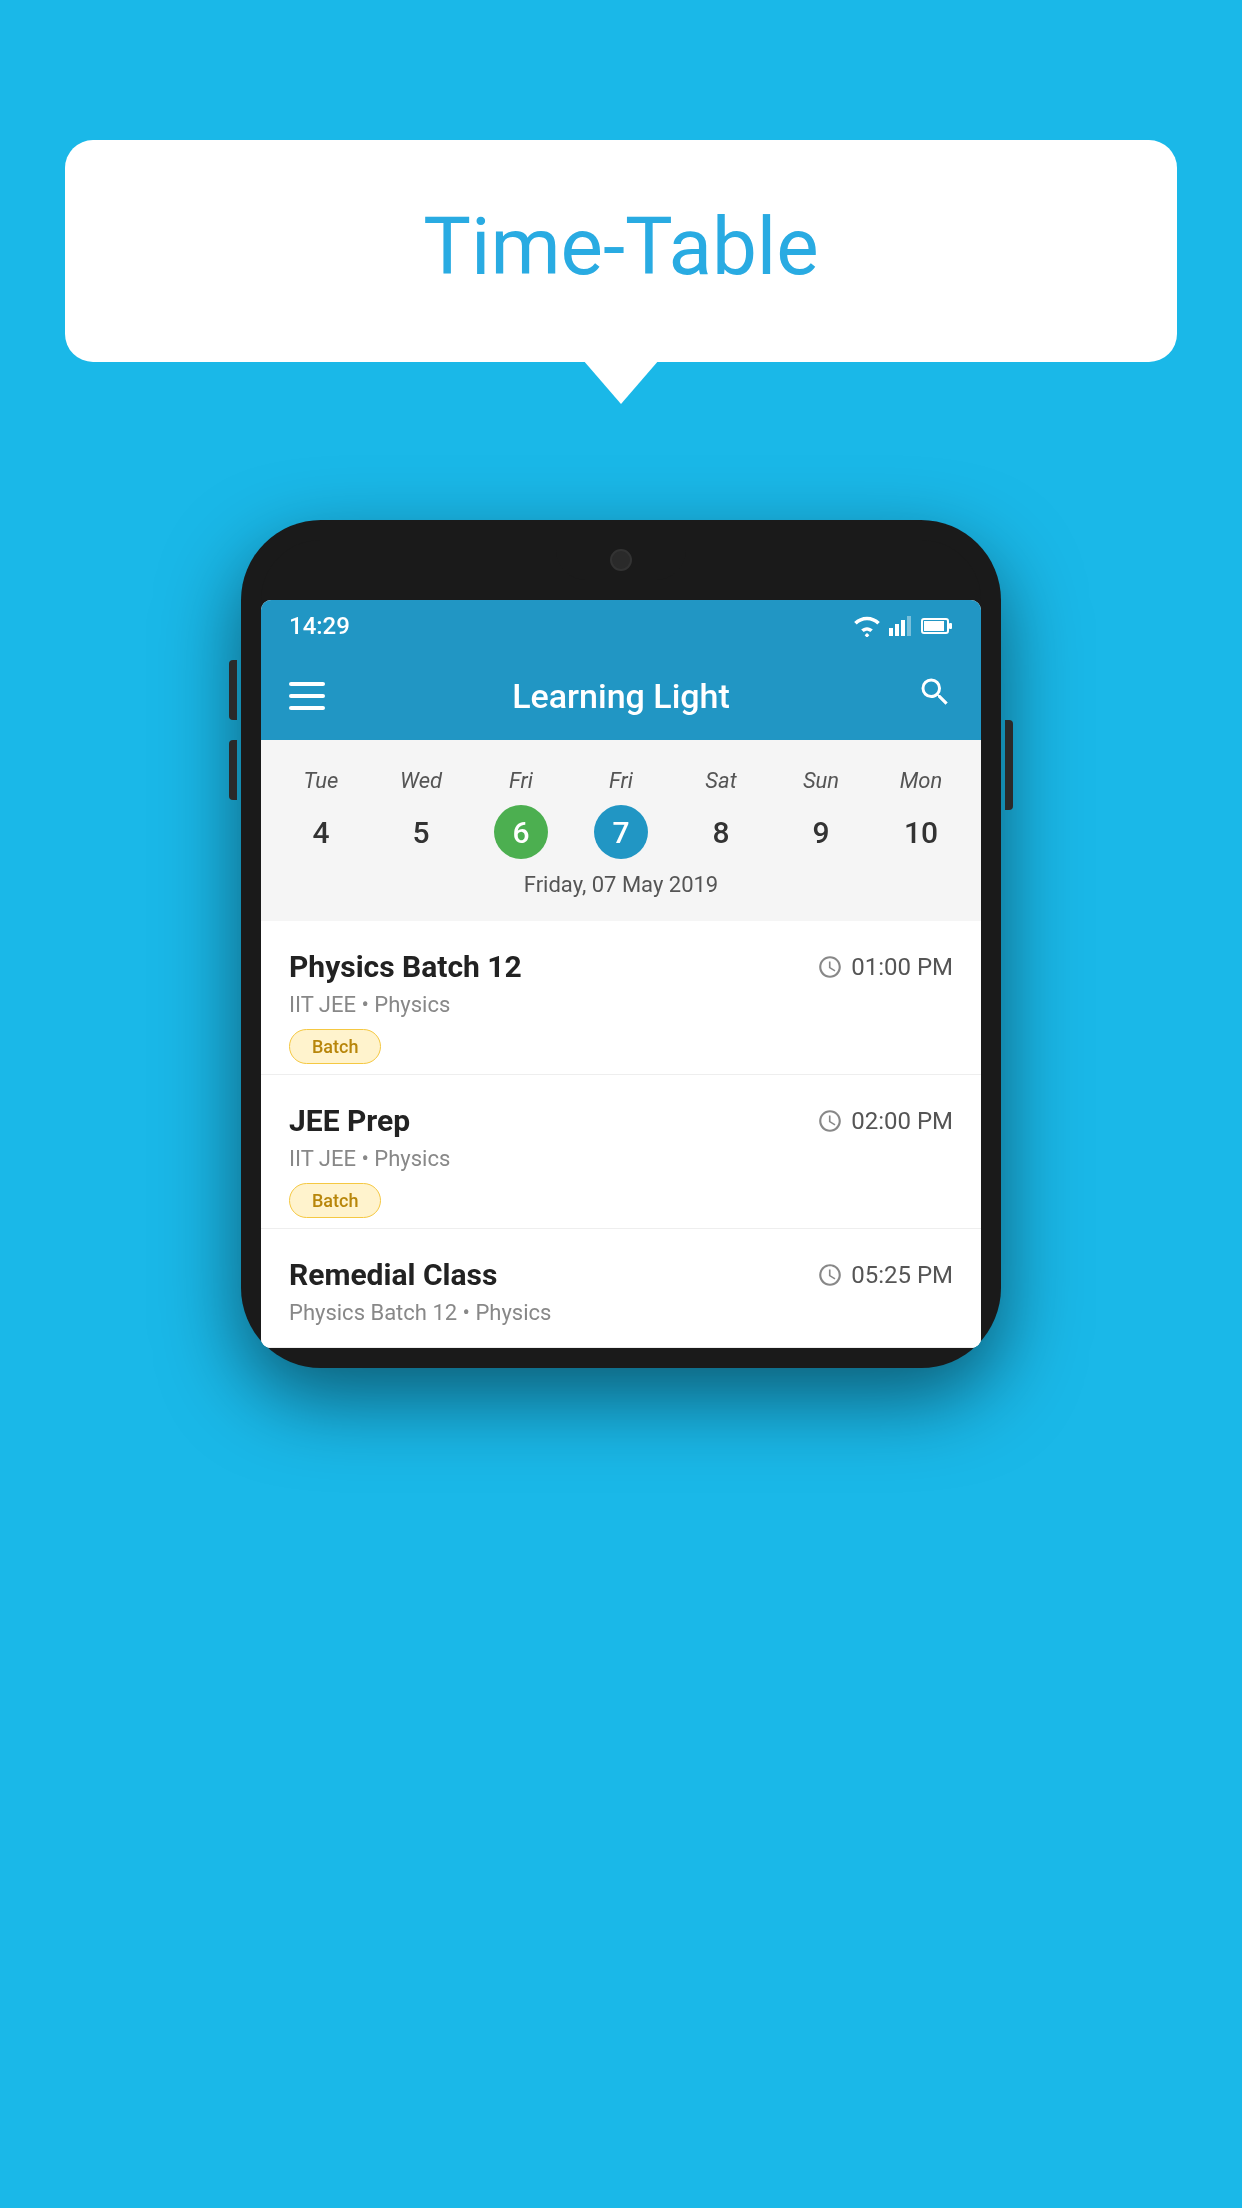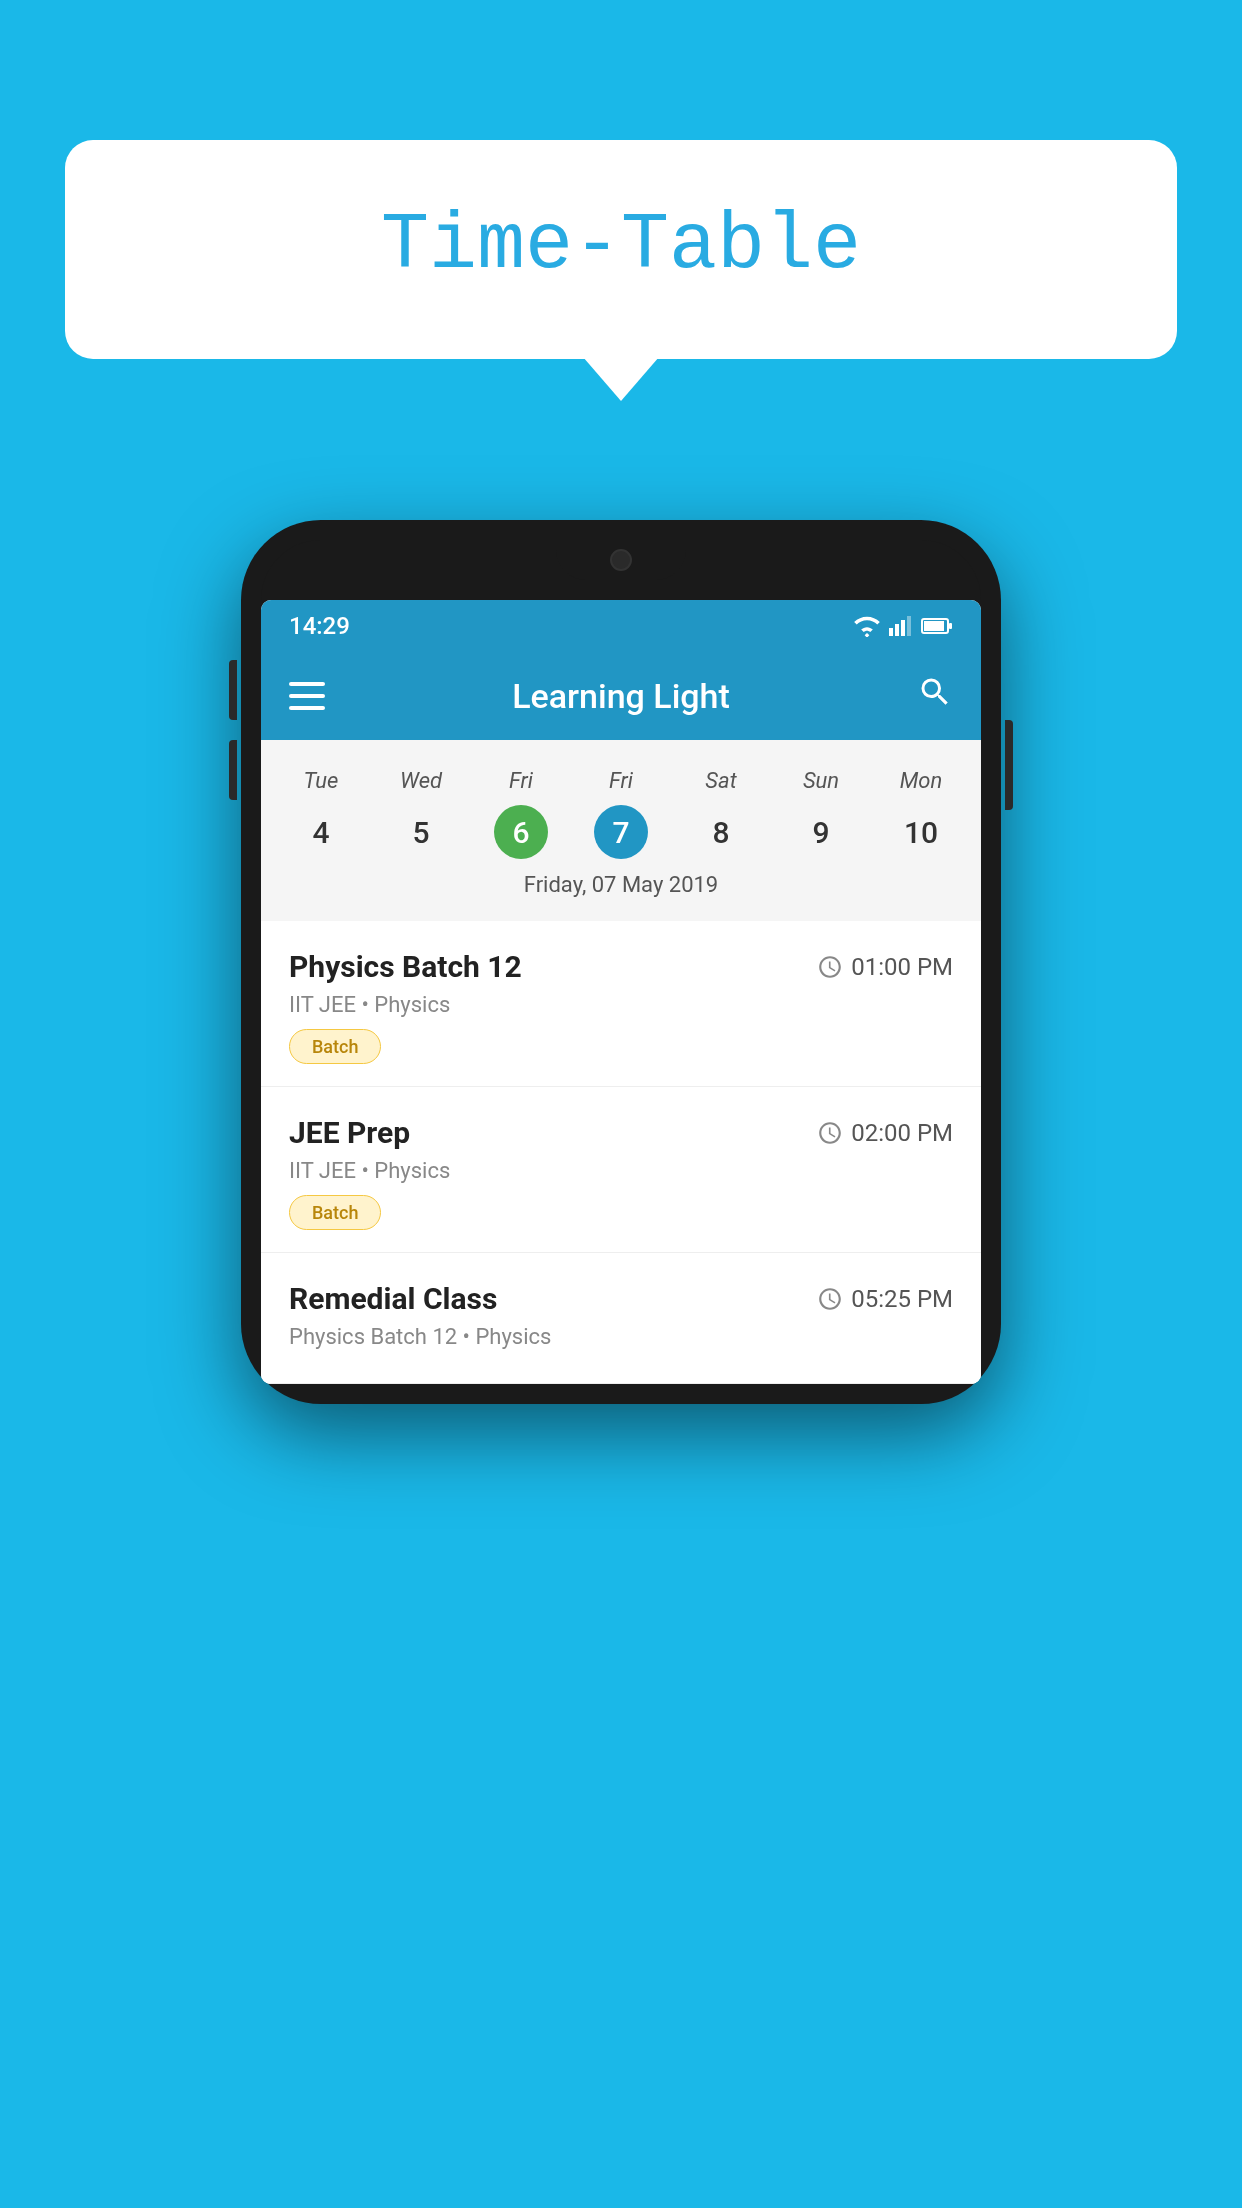--- a/index.html
+++ b/index.html
@@ -45,21 +45,20 @@
       border-left: 38px solid transparent;
       border-right: 38px solid transparent;
       border-top: 44px solid white;
     }
 
     .bubble-title {
       font-size: 80px;
       color: #29abe2;
       font-weight: 400;
       margin-bottom: 18px;
-      font-family: Liberation Mono, monospace;
     }
 
     .bubble-subtitle {
       font-size: 36px;
       color: #999;
       font-weight: 400;
     }
 
     
     .phone-wrapper {
@@ -247,21 +246,21 @@
       padding: 12px 0 14px;
       font-weight: 400;
     }
 
     
     .schedule-list {
       background: white;
     }
 
     .schedule-item {
-      padding: 28px 28px 22px;
+      padding: 28px 28px 10px;
       border-bottom: 1px solid #eee;
       background: white;
     }
 
     .schedule-item-header {
       display: flex;
       justify-content: space-between;
       align-items: center;
       margin-bottom: 8px;
     }

